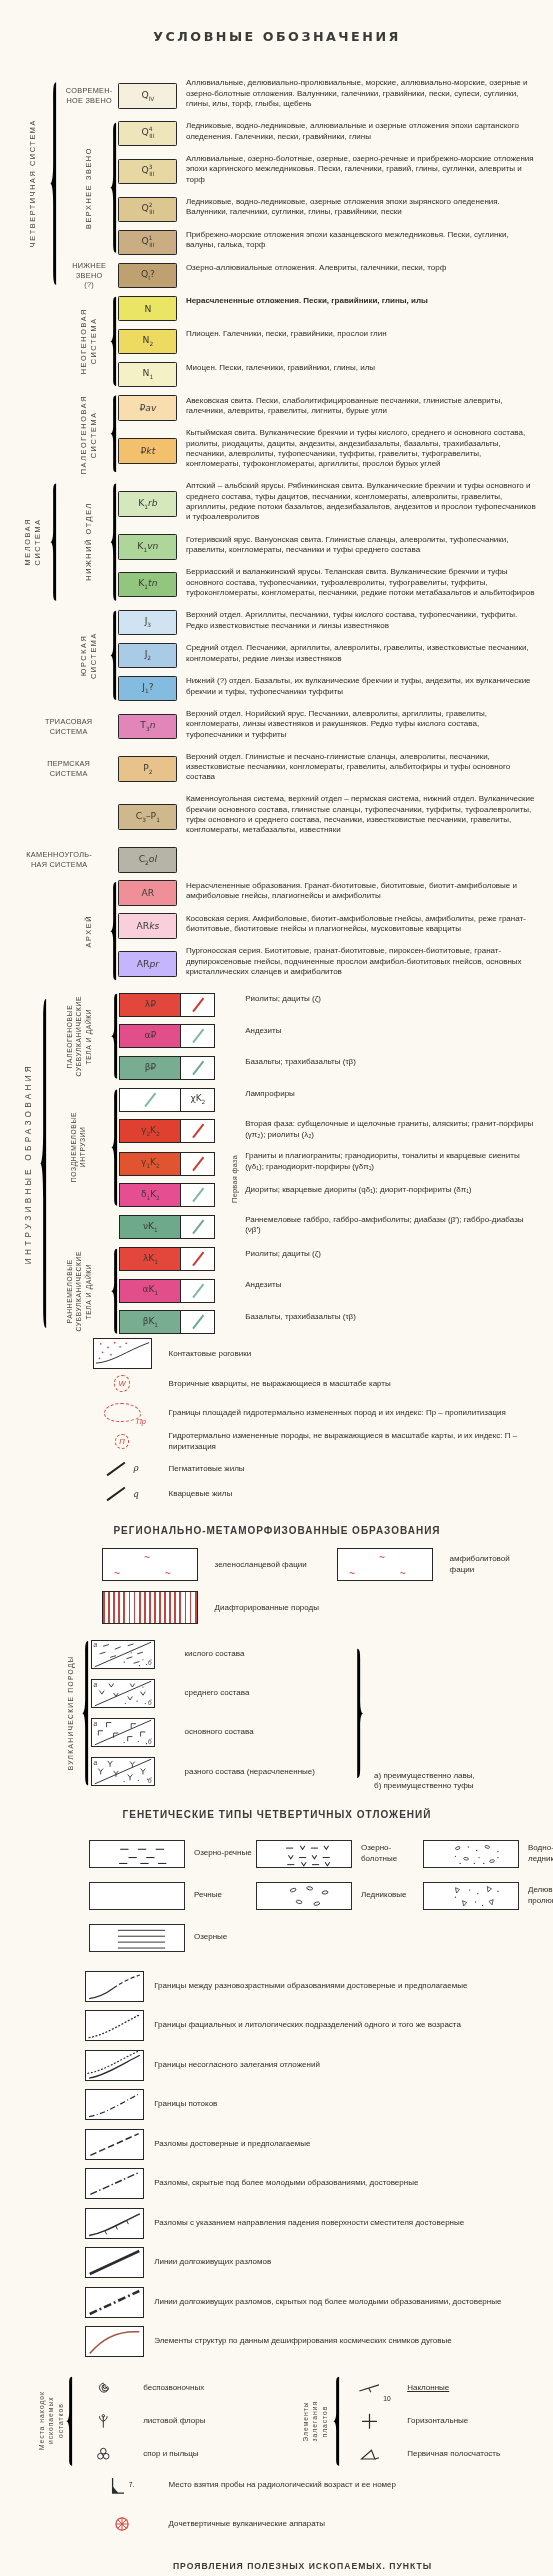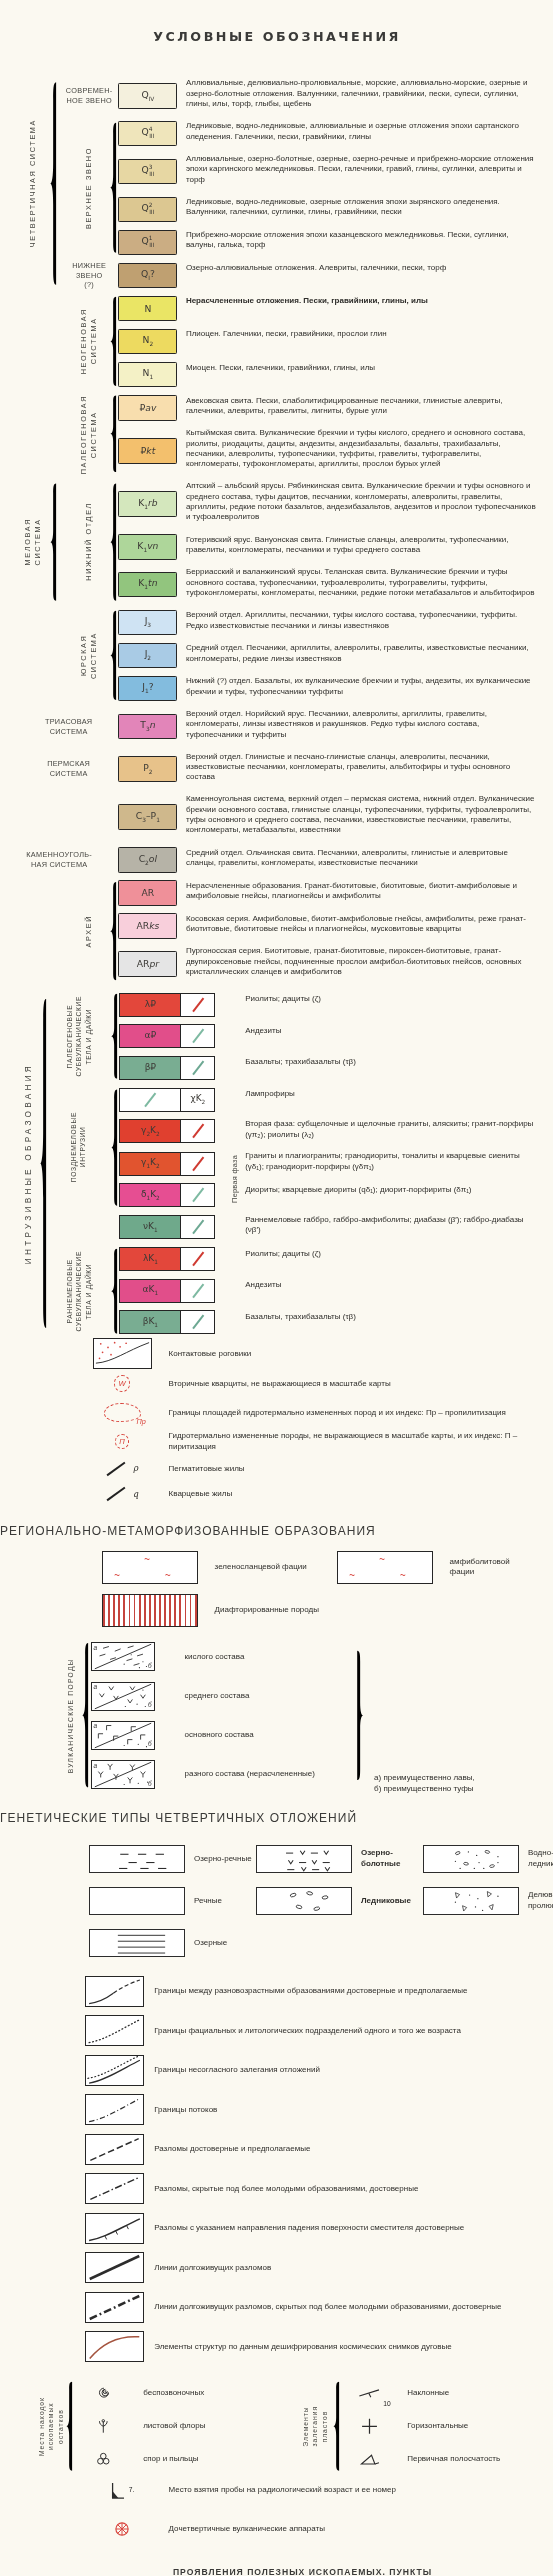--- a/index.html
+++ b/index.html
@@ -4,21 +4,21 @@
 <style>
   :root{
     --paper:#fbf9f1; --ink:#2e2d2a; --line:#2c2c2c; --red:#d8433c;
   }
   *{box-sizing:border-box; margin:0; padding:0;}
   body{width:554px; background:var(--paper); color:var(--ink);
        font-family:"Liberation Sans","DejaVu Sans",sans-serif; font-size:8px; line-height:1.3;}
   .page{position:relative; width:554px; padding:29px 0 45px;}
   h1.title{font-size:12.7px; letter-spacing:2.5px; font-weight:bold; text-align:center;
            font-family:"DejaVu Sans",sans-serif; color:#3a3a38; margin-bottom:29px;}
-  .sechead{font-size:12px; letter-spacing:1px; font-weight:normal; text-align:left; color:#3a3a38; margin:16.6px 0 11.5px;}
+  .sechead{font-size:10px; letter-spacing:1px; font-weight:bold; text-align:center; color:#3a3a38; margin:16.6px 0 11.5px;}
   
   .vl{writing-mode:vertical-rl; transform:rotate(180deg); white-space:pre-line; text-align:center;
       letter-spacing:1.6px; font-size:7.3px; color:#454540; line-height:1.4;}
   .vl.big{font-size:8.3px; letter-spacing:3.2px;}
   .vl.small{font-size:6.7px; letter-spacing:0.6px;}
   .hcell{display:flex; align-items:center; justify-content:center;}
   .hlab{font-size:7.3px; letter-spacing:0.3px; color:#454540; text-align:center; white-space:pre-line; line-height:1.35;}
   svg.br{width:8.3px; height:calc(100% - 6.4px); align-self:center;}
   svg.br.flip{transform:scaleX(-1);}
   .desc{padding:3.8px 16.6px 7.6px 2.5px; align-self:center;}
@@ -74,21 +74,21 @@
   .cgrid > .c2{grid-column:2;} .cgrid > .c3{grid-column:3;} .cgrid > .c6{grid-column:6;}
   .cbox{grid-column:4; width:64px; height:29px; border:1.1px solid #262626; background:#fff; position:relative;
         align-self:center; margin:5.1px 0;}
   .cbox svg{display:block; width:100%; height:100%;}
   .cbox .la,.cbox .lb{position:absolute; font-size:6.4px; font-style:italic; color:#2c2c2c;}
   .cbox .la{left:1.9px; top:0.6px;} .cbox .lb{right:1.9px; bottom:0;}
   .cgrid .clab{grid-column:5; align-self:center; padding-left:14px;}
   
   .gwrap{display:flex; margin-left:89px; margin-top:2.5px;}
   .gcol{display:flex; flex-direction:column;}
-  .gcol.w1{width:167px;} .gcol.w2{width:167px;font-weight:bold;} .gcol.w3{width:169px;}
+  .gcol.w1{width:167px;} .gcol.w2{width:167px;} .gcol.w3{width:169px;}
   .gitem{display:flex; align-items:center; min-height:42px;}
   .gbox{width:59px; height:28px; border:1.1px solid #2c2c2c; background:#fff; flex:0 0 auto;}
   .gbox svg{display:block; width:100%; height:100%;}
   .gitem span{padding-left:9px; width:96px;}
   
   .brow{display:flex; margin-left:85px; align-items:center; min-height:37px; margin-bottom:2.5px;}
   .brow .lbox{flex:0 0 auto;}
   .brow .desc{flex:1; padding:2.5px 16.6px 2.5px 10.2px;}
   
   .fb{display:flex; margin-top:11.5px;}
@@ -580,30 +580,29 @@
         <span class="code">P<sub>2</sub></span>
       </div>
       <div class="desc" style="grid-row: 19;">Верхний отдел. Глинистые и песчано-глинистые сланцы, алевролиты, песчаники, известковистые песчаники, конгломераты, гравелиты, альбитофиры и туфы основного состава</div>
       <div class="sw p-hatch-dark" style="grid-row: 20; background: rgb(207, 184, 140);">
         <span class="code">C<sub>3</sub>–P<sub>1</sub></span>
       </div>
       <div class="desc" style="grid-row: 20;">Каменноугольная система, верхний отдел – пермская система, нижний отдел. Вулканические брекчии основного состава, глинистые сланцы, туфопесчаники, туффиты, туфоалевролиты, туфы основного и среднего состава, песчаники, известковистые песчаники, гравелиты, конгломераты, метабазальты, известняки</div>
       <div class="sw" style="grid-row: 21; background: rgb(182, 179, 167);">
         <span class="code">C<sub>2</sub><i>ol</i></span>
       </div>
-      <div class="desc" style="grid-row: 21;">Средний отдел. Ольчинская свита. Песчаники, алевролиты, глинистые и алевритовые сланцы, гравелиты, конгломераты, известковистые песчаники</div>
       <div class="sw" style="grid-row: 22; background: rgb(239, 144, 153);">
         <span class="code">AR</span>
       </div>
       <div class="desc" style="grid-row: 22;">Нерасчлененные образования. Гранат-биотитовые, биотитовые, биотит-амфиболовые и амфиболовые гнейсы, плагиогнейсы и амфиболиты</div>
       <div class="sw p-hatch-lite" style="grid-row: 23; background: rgb(248, 207, 219);">
         <span class="code">AR<i>ks</i></span>
       </div>
       <div class="desc" style="grid-row: 23;">Косовская серия. Амфиболовые, биотит-амфиболовые гнейсы, амфиболиты, реже гранат-биотитовые, биотитовые гнейсы и плагиогнейсы, мусковитовые кварциты</div>
-      <div class="sw p-hatch-lite" style="grid-row: 24; background: #e5e5e5;">
+      <div class="sw p-hatch-lite" style="grid-row: 24; background: #c4b5fd;">
         <span class="code">AR<i>pr</i></span>
       </div>
       <div class="desc" style="grid-row: 24;">Пургоносская серия. Биотитовые, гранат-биотитовые, пироксен-биотитовые, гранат-двупироксеновые гнейсы, подчиненные прослои амфибол-биотитовых гнейсов, основных кристаллических сланцев и амфиболитов</div>
     </div>
 
   <div class="dgrid">
     <div class="c2 hcell" style="grid-row:1/12">
         <span class="vl big">ИНТРУЗИВНЫЕ ОБРАЗОВАНИЯ</span>
       </div>
     <div class="c3 hcell" style="grid-row:1/12">
@@ -1082,21 +1081,21 @@
             <use href="#brc"></use>
           </svg>
         </div>
 
     <div class="ficon" style="grid-area: 1 / 3;">
           <svg width="23" height="16.6" viewBox="0 0 36 26">
             <use href="#bd-incl"></use>
           </svg>
           <span class="annot" style="right:6.4px; bottom:1.3px">10</span>
         </div>
-        <div class="flab" style="grid-area: 1 / 4;">Наклонные</div>
+        <div class="flab" style="grid-area: 1 / 4; text-decoration: underline;">Наклонные</div>
         <div class="ficon" style="grid-area: 2 / 3;">
           <svg width="23" height="16.6" viewBox="0 0 36 26">
             <use href="#bd-horiz"></use>
           </svg>
 
         </div>
         <div class="flab" style="grid-area: 2 / 4;">Горизонтальные</div>
         <div class="ficon" style="grid-area: 3 / 3;">
           <svg width="23" height="16.6" viewBox="0 0 36 26">
             <use href="#bd-band"></use>

